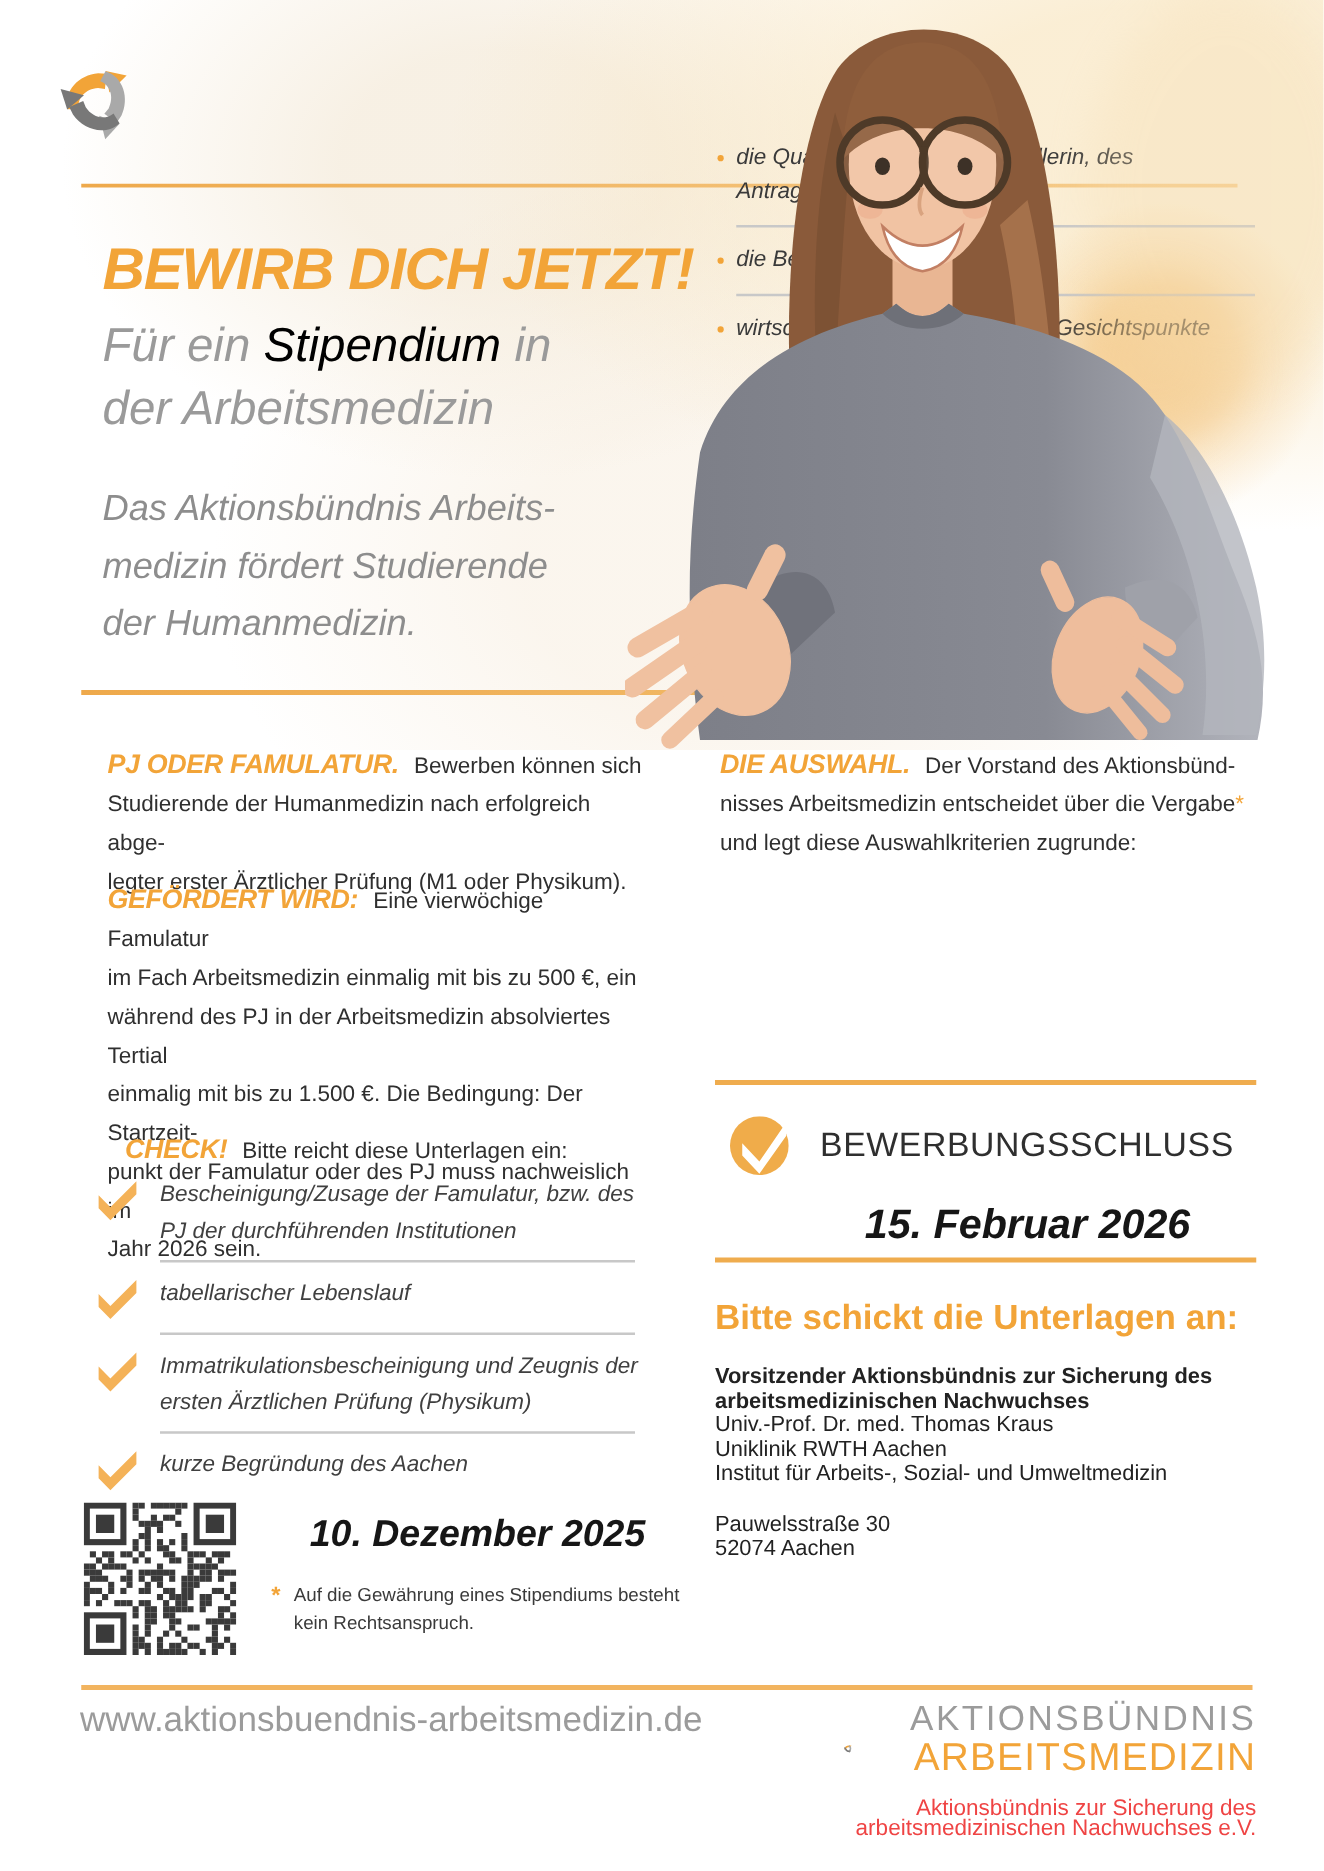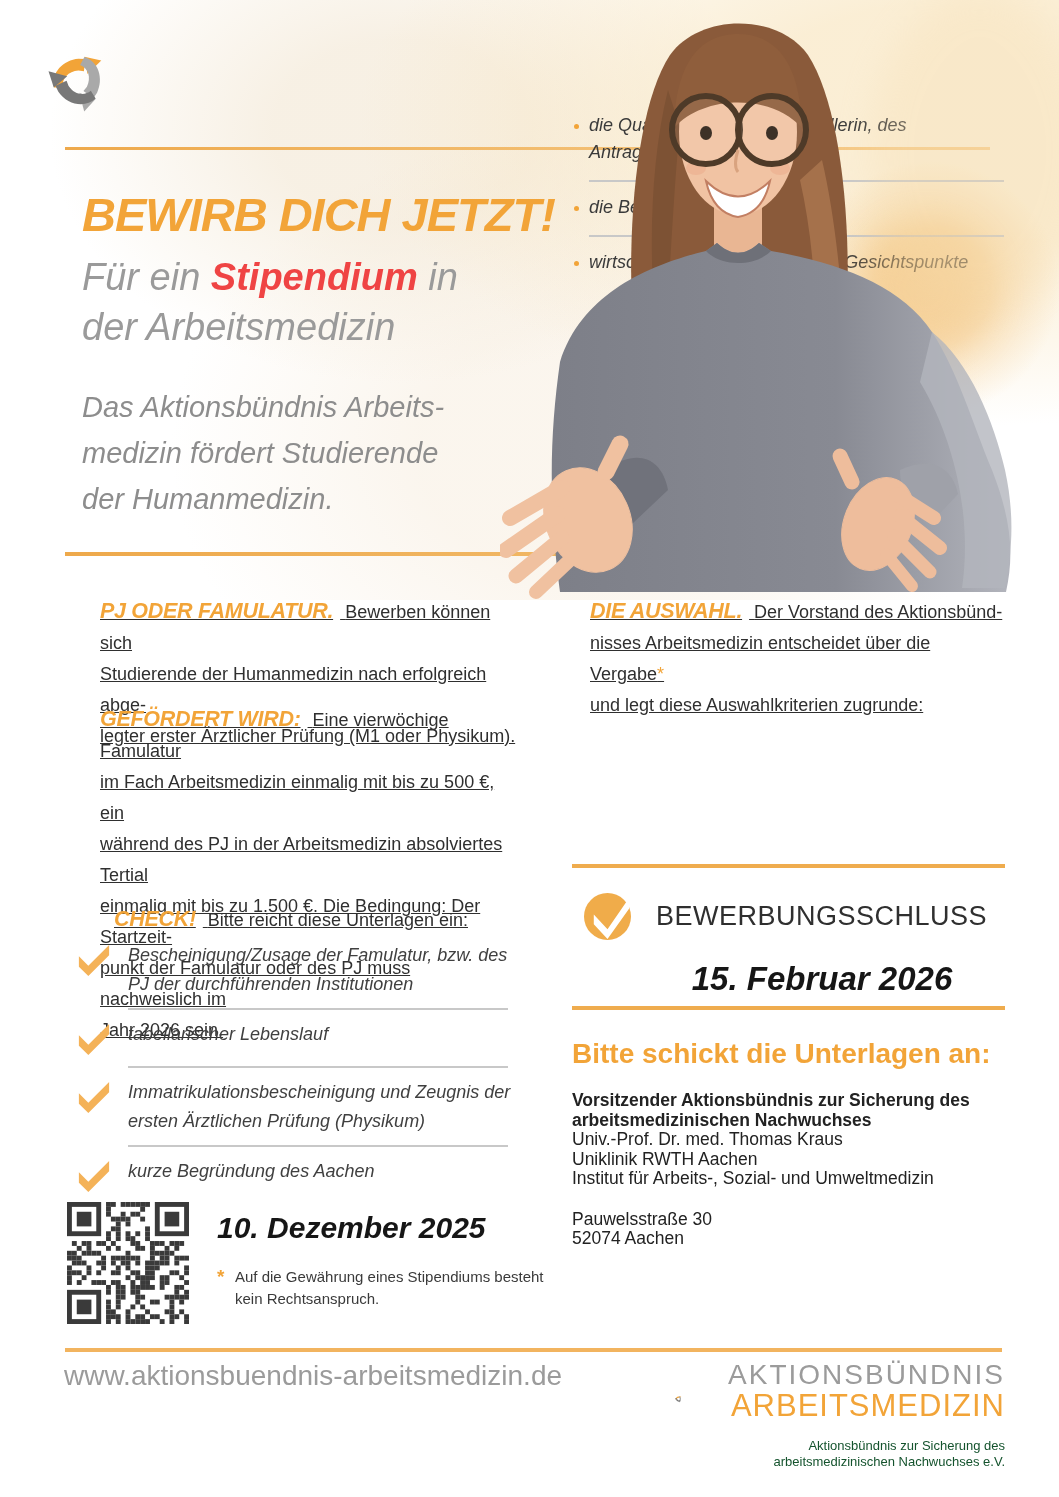--- a/index.html
+++ b/index.html
@@ -23,30 +23,30 @@
   .rule{position:absolute;height:4px;}
   .rule-top{left:65px;top:147px;width:925px;height:3px;
             background:linear-gradient(90deg,#EEA94B,#F6CE8F);}
   .rule-mid{left:65px;top:552px;width:925px;background:linear-gradient(90deg,#EEA94B,#F3C379);}
   .person{position:absolute;left:500px;top:0;width:559px;height:600px;z-index:2;}
   .hero-text{position:absolute;left:82px;top:0;z-index:3;}
   .headline{position:absolute;left:0;top:190px;width:600px;white-space:nowrap;
     font-size:47px;line-height:50px;font-weight:800;font-style:italic;color:var(--accent);letter-spacing:-1px;}
   .subline{position:absolute;left:0;top:252px;width:520px;font-size:38px;line-height:50px;
     font-style:italic;color:#9a9a9a;}
-  .subline .sub-bold{font-weight:bold;color:#ef4444;}
+  .subline .sub-bold{font-weight:normal;color:#000000;}
   .intro{position:absolute;left:0;top:384px;width:460px;font-size:29px;line-height:46px;
     font-style:italic;color:var(--gray-text);}
 
   
   .col{position:absolute;width:435px;font-size:18px;line-height:31px;color:var(--ink);}
   .h-org{font-style:italic;font-weight:800;color:var(--accent);font-size:21.5px;margin-right:7px;letter-spacing:-0.3px;}
   .left-col{left:82px;}
   .right-col{left:572px;width:433px;}
-  .blk{position:absolute;left:18px;text-decoration:underline;}
+  .blk{position:absolute;left:4px;}
   .fam{top:596px;} .gef{top:704px;} .chk-h{top:890px;}
   .aus{top:596px;}
   .ast{color:var(--accent);}
 
   
   .checklist{position:absolute;left:-7px;top:340px;width:440px;}
   .check-item{display:flex;align-items:flex-start;padding:5px 0 4px 0;}
   .check-icon{width:38px;height:34px;flex:0 0 38px;margin-top:3px;}
   .check-text{margin-left:15px;font-style:italic;color:#404040;font-size:18px;line-height:29px;}
   .check-div{height:2px;background:var(--div);margin:5px 0 5px 53px;width:380px;}
@@ -72,35 +72,35 @@
     font-size:28px;font-weight:bold;color:var(--accent);}
   .address{position:absolute;left:572px;top:1091px;width:440px;font-size:17.5px;line-height:19.5px;color:#222;}
   .address .bold{font-weight:bold;}
   .addr-gap{height:21px;}
 
   
   .qr{position:absolute;left:67px;top:1202px;width:122px;height:122px;}
   .qr svg{width:122px;height:122px;display:block;fill:#3a3a3a;}
   .start{position:absolute;left:217px;top:1202px;width:330px;}
   .start-label{font-size:27px;font-weight:800;font-style:italic;color:var(--accent);letter-spacing:-0.3px;}
-  .start-date{margin-top:9px;font-size:30px;font-weight:bold;font-style:italic;color:#161616;}
+  .start-date{margin-top:9px;font-size:30px;font-weight:bold;font-style:italic;color:#161616;text-align:center;}
   .footnote{display:flex;margin-top:21px;}
   .fn-mark{color:var(--accent);font-weight:bold;font-size:19px;flex:0 0 14px;}
   .fn-text{margin-left:4px;font-size:15px;line-height:22px;color:#3a3a3a;}
 
   
   .rule-bottom{left:65px;top:1348px;width:937px;background:#F2B45F;height:4px;}
   .url{position:absolute;left:64px;top:1360px;font-size:28px;color:#9b9b9b;}
   .footer-logo{position:absolute;right:54px;top:1360px;width:330px;}
   .fl-row{display:flex;align-items:flex-start;justify-content:flex-end;gap:40px;}
   .fl-icon{width:62px;height:66px;margin:6px 6px 0 0;}
   .fl-names{text-align:right;}
   .fl-1{font-size:28px;color:#9b9b9b;letter-spacing:2px;line-height:30px;}
   .fl-2{font-size:31px;color:var(--accent);letter-spacing:1px;line-height:32px;}
-  .fl-tag{margin-top:6px;text-align:right;font-size:13px;line-height:16px;color:#14532d;}
+  .fl-tag{margin-top:6px;text-align:right;font-size:18px;line-height:16px;color:#ef4444;}
 
   .logo-top{position:absolute;left:45px;top:50px;width:66px;height:62px;}
 </style>
 </head>
 <body>
 
 <div class="page">
 
   <svg width="0" height="0" style="position:absolute">
     <defs>

